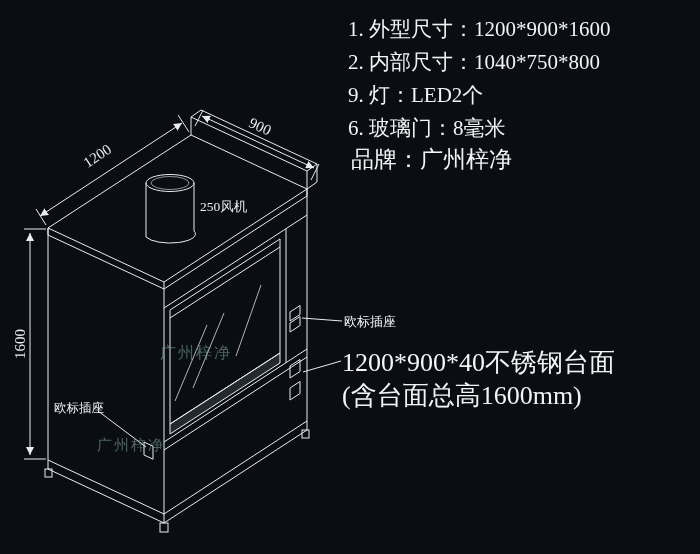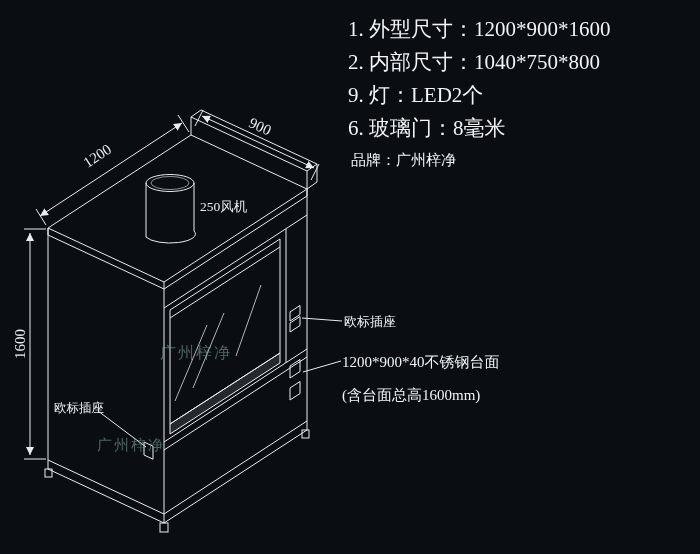--- a/index.html
+++ b/index.html
@@ -3,23 +3,23 @@
 <meta charset="utf-8">
 <style>
   html,body{margin:0;padding:0;background:#0a0e13;}
   .stage{
     position:relative;width:700px;height:554px;background:#0a0e13;overflow:hidden;
     font-family:"Liberation Serif","DejaVu Serif",serif;color:#f2f4f6;
   }
   .stage svg{position:absolute;left:0;top:0;}
   .abs{position:absolute;white-space:nowrap;}
   .specs{left:348px;top:13px;font-size:21px;line-height:33px;}
-  .brand-line{font-size:15px;line-height:30px;padding-left:3px;}
+  .brand-line{font-size:23px;line-height:30px;padding-left:3px;}
   .socket-right-label{left:344px;top:313px;font-size:13px;}
-  .worktop-note{left:342px;top:346px;font-size:15px;line-height:33px;}
+  .worktop-note{left:342px;top:346px;font-size:26px;line-height:33px;}
   .socket-left-label{left:54px;top:400px;font-size:12.5px;}
   .svgtxt{fill:#e9edf2;font-family:"Liberation Serif","DejaVu Serif",serif;}
   .wm{fill:rgba(127,168,158,0.55);letter-spacing:2px;}
 </style>
 </head>
 <body>
 
 <div class="stage">
 
   <svg width="700" height="554" viewBox="0 0 700 554">

